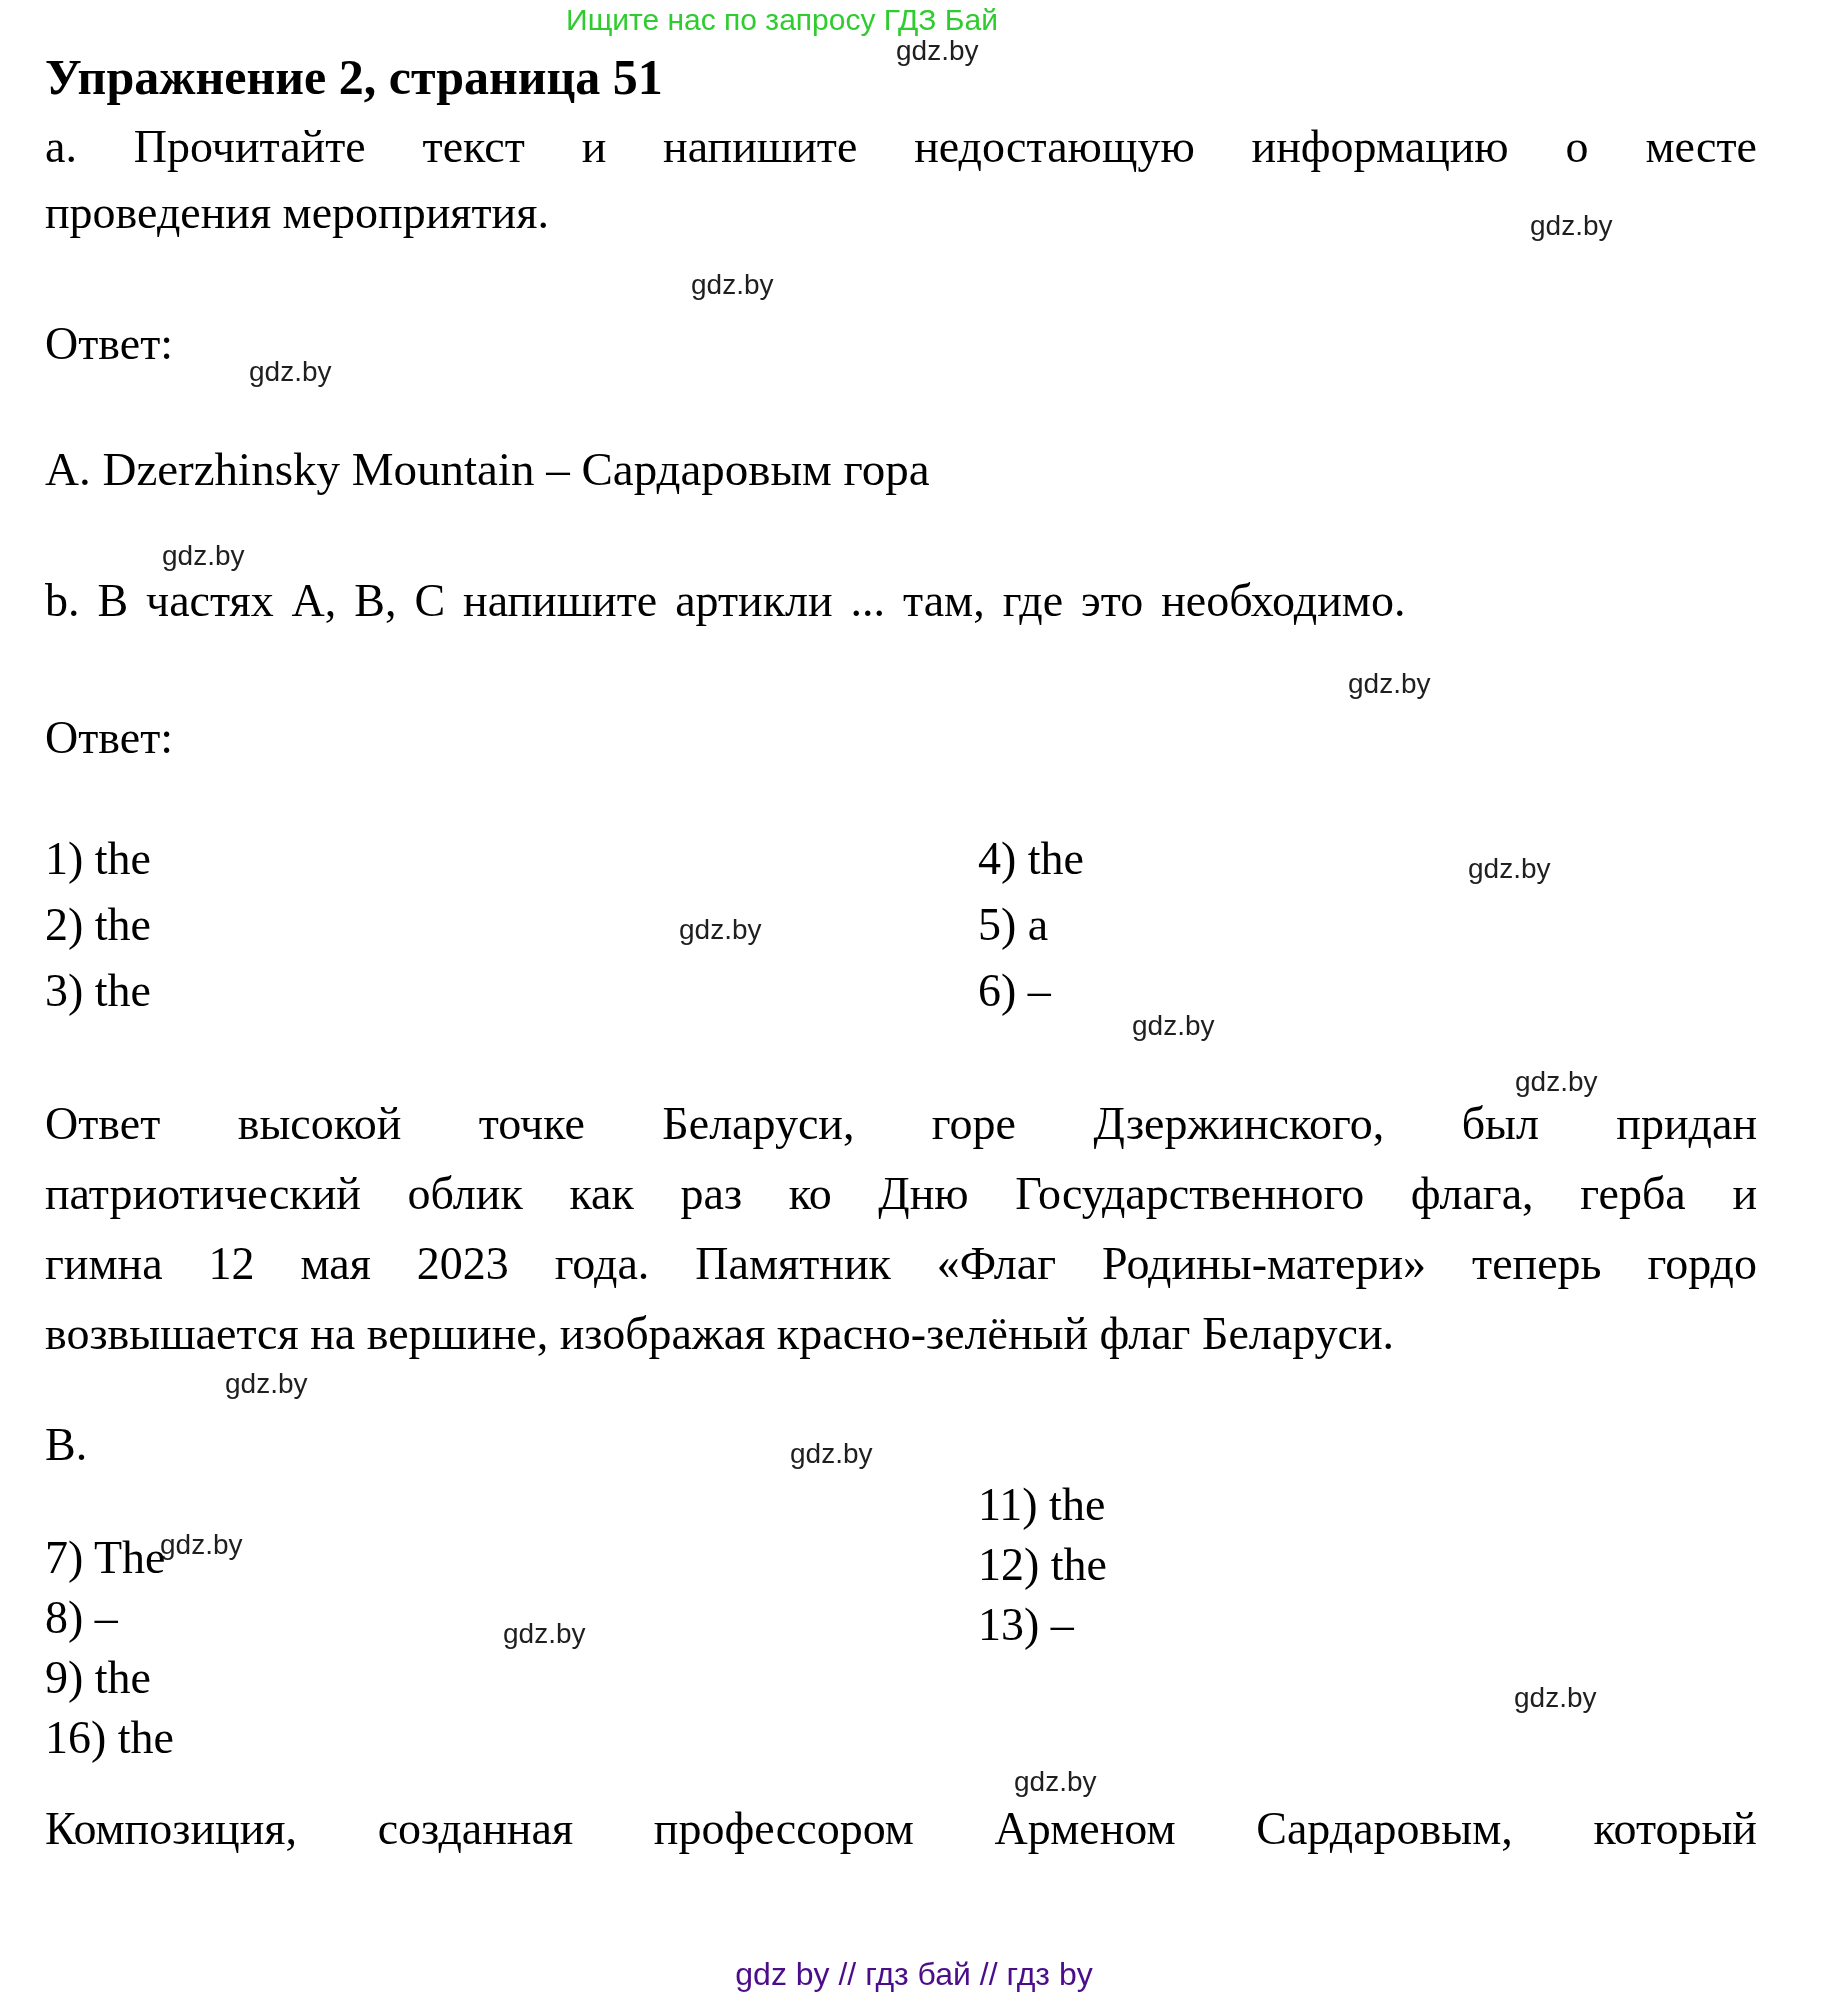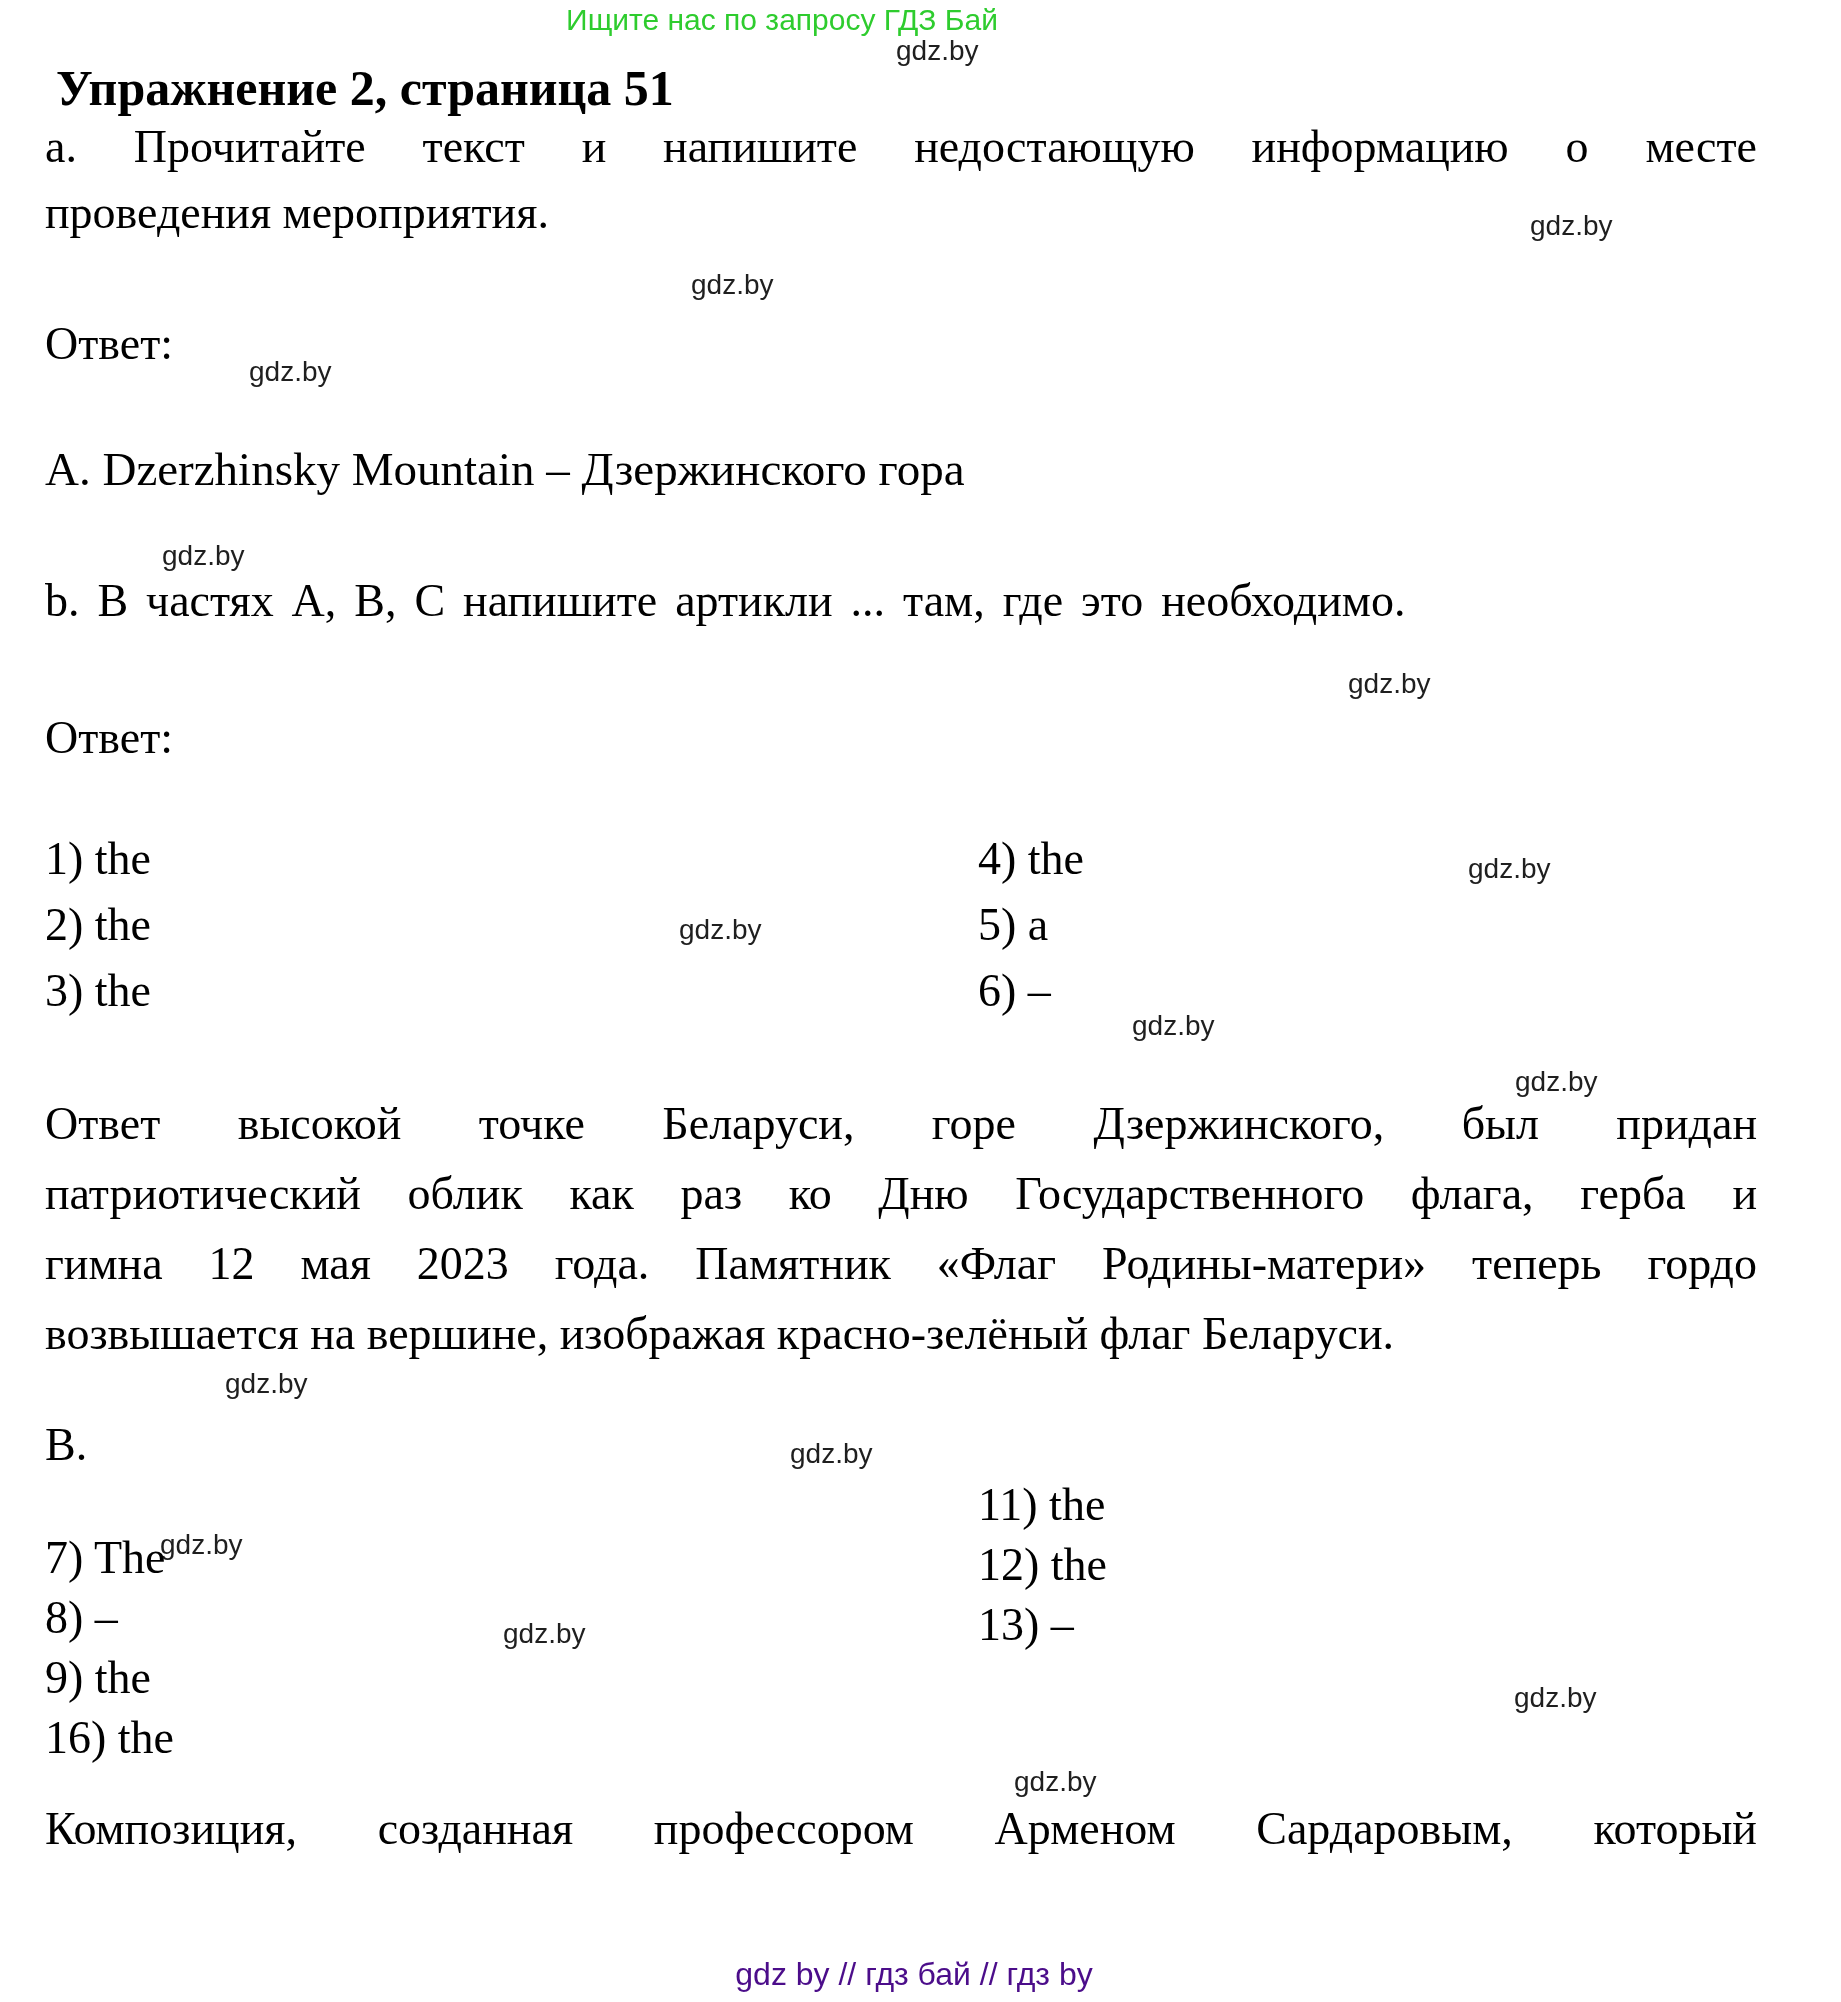--- a/index.html
+++ b/index.html
@@ -103,30 +103,30 @@
 <span class="abs watermark w8">gdz.by</span>
 <span class="abs watermark w9">gdz.by</span>
 <span class="abs watermark w10">gdz.by</span>
 <span class="abs watermark w11">gdz.by</span>
 <span class="abs watermark w12">gdz.by</span>
 <span class="abs watermark w13">gdz.by</span>
 <span class="abs watermark w14">gdz.by</span>
 <span class="abs watermark w15">gdz.by</span>
 <span class="abs watermark w16">gdz.by</span>
 
-<h1 class="abs doc-title" style="margin:11px;">Упражнение 2, страница 51</h1>
+<h1 class="abs doc-title" style="margin:0;">Упражнение 2, страница 51</h1>
 
 <div class="abs block body-text task-a">
   <div class="jline">a. Прочитайте текст и напишите недостающую информацию о месте</div>
   <div class="nowrap">проведения мероприятия.</div>
 </div>
 
 <div class="abs block body-text otvet-1 nowrap">Ответ:</div>
 
-<div class="abs block body-text answer-a nowrap">A. Dzerzhinsky Mountain – Дзержинского гора</div>
+<div class="abs block body-text answer-a nowrap">A. Dzerzhinsky Mountain – Сардаровым гора</div>
 
 <div class="abs block body-text task-b nowrap">b. В частях A, B, C напишите артикли ... там, где это необходимо.</div>
 
 <div class="abs block body-text otvet-2 nowrap">Ответ:</div>
 
 <div class="abs body-text list-a-left">
   <div>1) the</div>
   <div>2) the</div>
   <div>3) the</div>
 </div>

